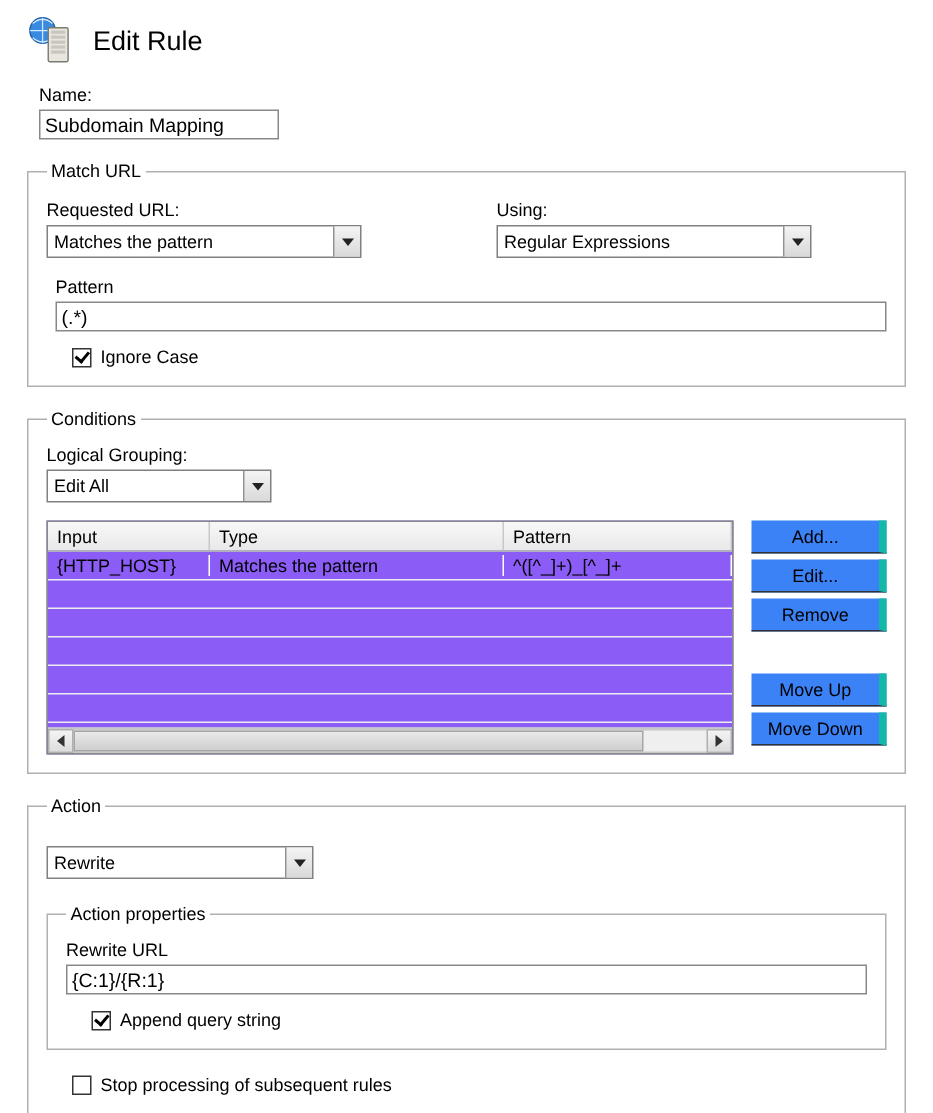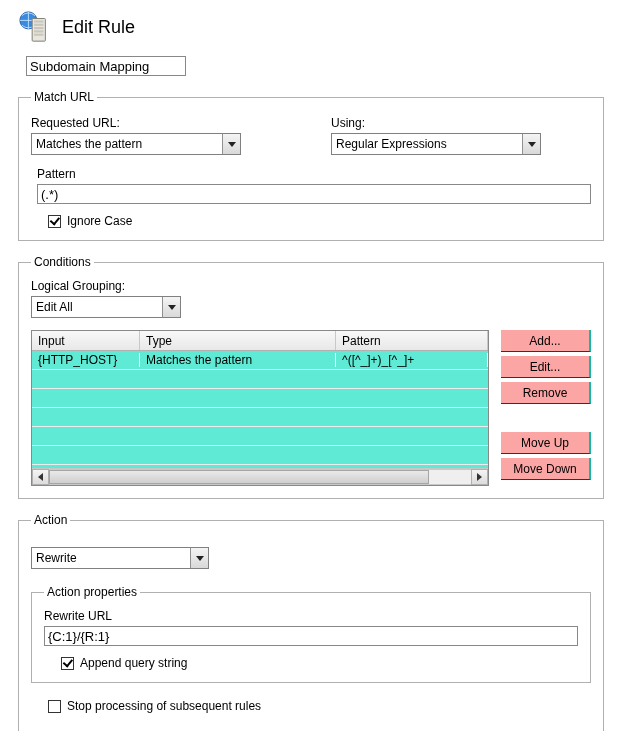--- a/index.html
+++ b/index.html
@@ -110,41 +110,41 @@
       height: 7px;
       border: solid #000;
       border-width: 0 2px 2px 0;
       transform: rotate(40deg) translate(-1px,-1px);
     }
     .btn {
       width: 90px;
       height: 22px;
       border: none;
       border-bottom: 1px solid #333;
-      border-right: 2px solid #14b8a6;
-      background: #fca5a5;
+      border-right: 5px solid #14b8a6;
+      background: #3b82f6;
       font-size: 12px;
       text-align: center;
       display: flex;
       align-items: center;
       justify-content: center;
       cursor: default;
       font-family: inherit;
       padding: 0;
     }
     .cond-layout {
       display: flex;
       gap: 12px;
       margin-top: 12px;
       align-items: flex-start;
     }
     .table-wrap {
       flex: 1;
       border: 1px solid #888;
-      background: #5eead4;
+      background: #8b5cf6;
       height: 156px;
       display: flex;
       flex-direction: column;
     }
     .table-headers {
       display: flex;
       background: linear-gradient(#f8f8f8,#e8e8e8);
       border-bottom: 1px solid #b0b0b0;
       height: 20px;
       flex-shrink: 0;
@@ -238,20 +238,21 @@
       <rect x="17" y="14.5" width="10" height="2.3" fill="#c9c7bd"></rect>
       <rect x="17" y="18" width="10" height="2.3" fill="#c9c7bd"></rect>
       <rect x="17" y="21.5" width="10" height="2.3" fill="#c9c7bd"></rect>
       <rect x="17" y="25" width="10" height="2.3" fill="#c9c7bd"></rect>
     </svg>
   </span>
   <span class="header-title">Edit Rule</span>
 </div>
 
 <div class="name-block">
+  <label class="field-label">Name:</label>
   <input class="text-input" style="width: 160px;" value="Subdomain Mapping">
 </div>
 
 <fieldset>
   <legend>Match URL</legend>
 
   <div class="row-2">
     <div class="col">
       <span class="field-label">Requested URL:</span>
       <div class="select" style="width:210px">

